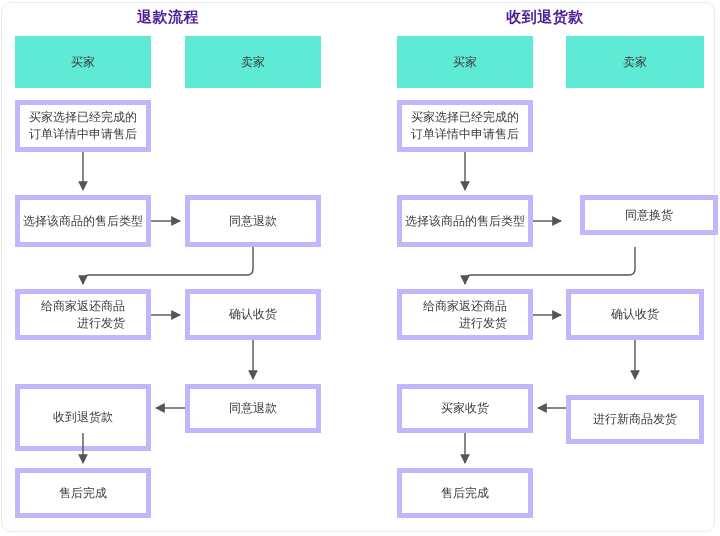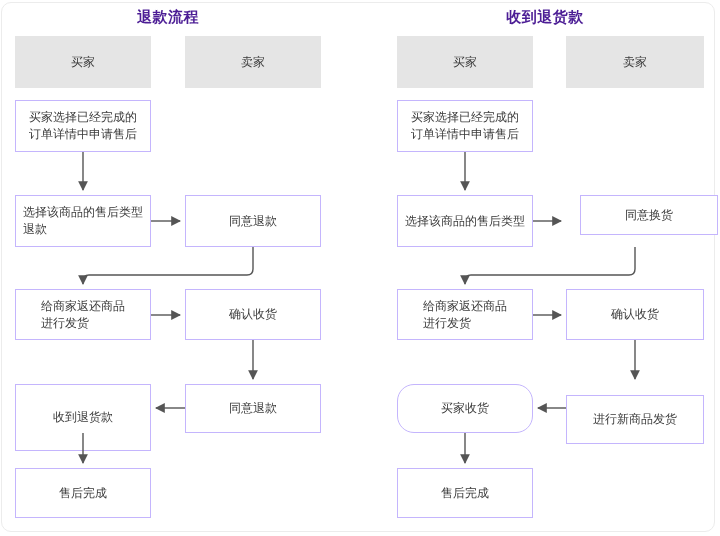--- a/index.html
+++ b/index.html
@@ -3,25 +3,25 @@
 <meta charset="utf-8">
 <style>
   html,body{margin:0;padding:0;background:#fff;}
   body{width:720px;height:536px;overflow:hidden;
        font-family:"Liberation Sans","DejaVu Sans",sans-serif;}
   #stage{position:relative;width:720px;height:536px;}
   .outer-frame{position:absolute;left:1px;top:2px;width:714px;height:530px;
        border:1px solid #ececec;border-radius:10px;box-sizing:border-box;background:#fff;}
   .panel-title{position:absolute;font-size:15px;font-weight:bold;color:#4c1d95;
        text-align:center;letter-spacing:.5px;white-space:nowrap;}
-  .lane-head{position:absolute;background:#e5e5e5;display:flex;align-items:center;
+  .lane-head{position:absolute;background:#5eead4;display:flex;align-items:center;
        justify-content:center;font-size:12px;color:#3a3a3a;box-sizing:border-box;}
-  .node{position:absolute;background:#ffffff;border:1px solid #c4b5fd;
+  .node{position:absolute;background:#ffffff;border:5px solid #c4b5fd;
        box-sizing:border-box;display:flex;align-items:center;justify-content:center;
-       text-align:left;font-size:12px;color:#3a3a3a;line-height:17px;padding:2px 2px;}
+       text-align:right;font-size:12px;color:#3a3a3a;line-height:17px;padding:2px 2px;}
   .node span{display:block;}
   svg.links{position:absolute;left:0;top:0;width:720px;height:536px;
        pointer-events:none;overflow:visible;}
 </style>
 </head>
 <body>
 
 <div id="stage">
 
   <div class="outer-frame"></div>
@@ -38,21 +38,20 @@
   <div class="node" style="left:15px;top:100px;width:136px;height:52px;">
     <div>
       <span>买家选择已经完成的</span>
       <span>订单详情中申请售后</span>
     </div>
   </div>
 
   <div class="node" style="left:15px;top:195px;width:136px;height:52px;">
     <div>
       <span>选择该商品的售后类型</span>
-      <span>退款</span>
     </div>
   </div>
 
   <div class="node" style="left:185px;top:195px;width:136px;height:52px;">
     <span>同意退款</span>
   </div>
 
   <div class="node" style="left:15px;top:289px;width:136px;height:51px;">
     <div>
       <span>给商家返还商品</span>
@@ -110,21 +109,21 @@
   </div>
 
   <div class="node" style="left:566px;top:289px;width:138px;height:51px;">
     <span>确认收货</span>
   </div>
 
   <div class="node" style="left:566px;top:384px;width:138px;height:49px;margin-top:11px;">
     <span>进行新商品发货</span>
   </div>
 
-  <div class="node" style="left:397px;top:384px;width:136px;height:49px;border-radius:17px;">
+  <div class="node" style="left:397px;top:384px;width:136px;height:49px;">
     <span>买家收货</span>
   </div>
 
   <div class="node" style="left:397px;top:468px;width:136px;height:50px;">
     <span>售后完成</span>
   </div>
 
   <svg class="links">
     <defs>
       <marker id="ah" viewBox="0 0 10 10" refX="9" refY="5" markerWidth="7" markerHeight="7" orient="auto-start-reverse">

